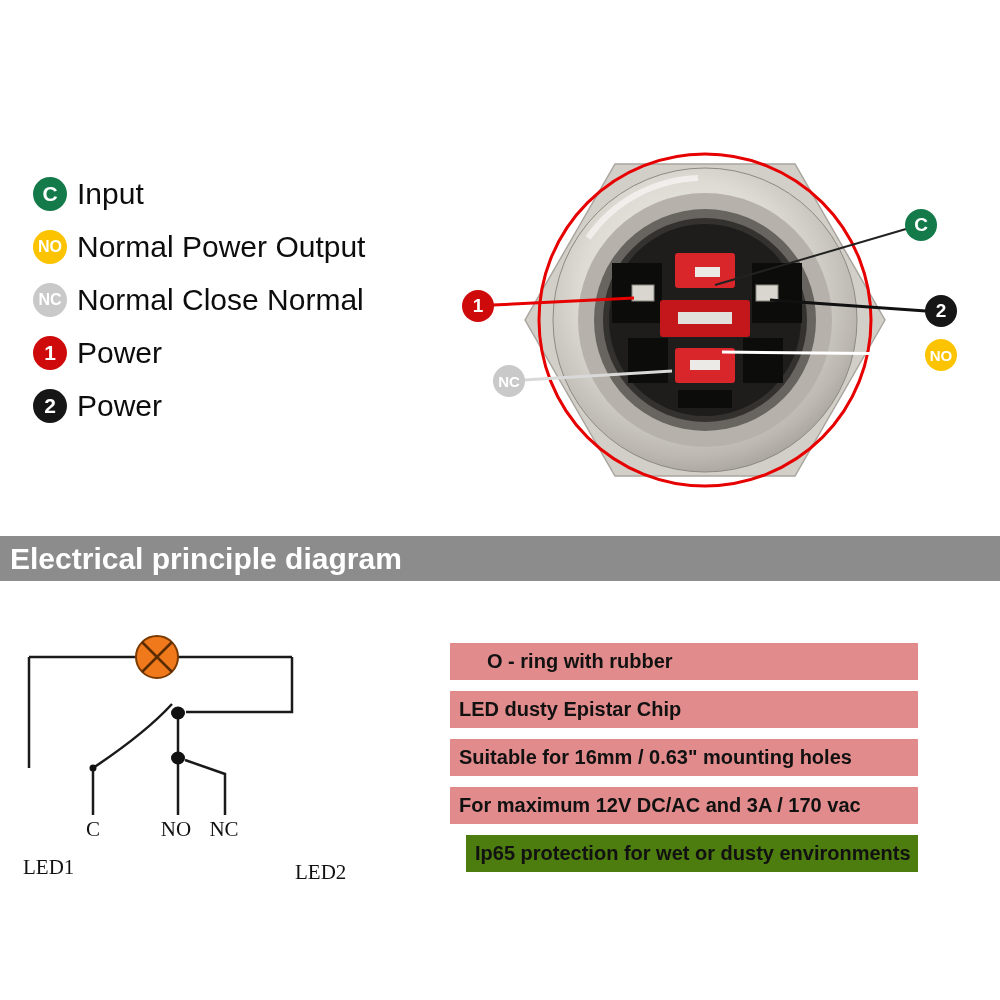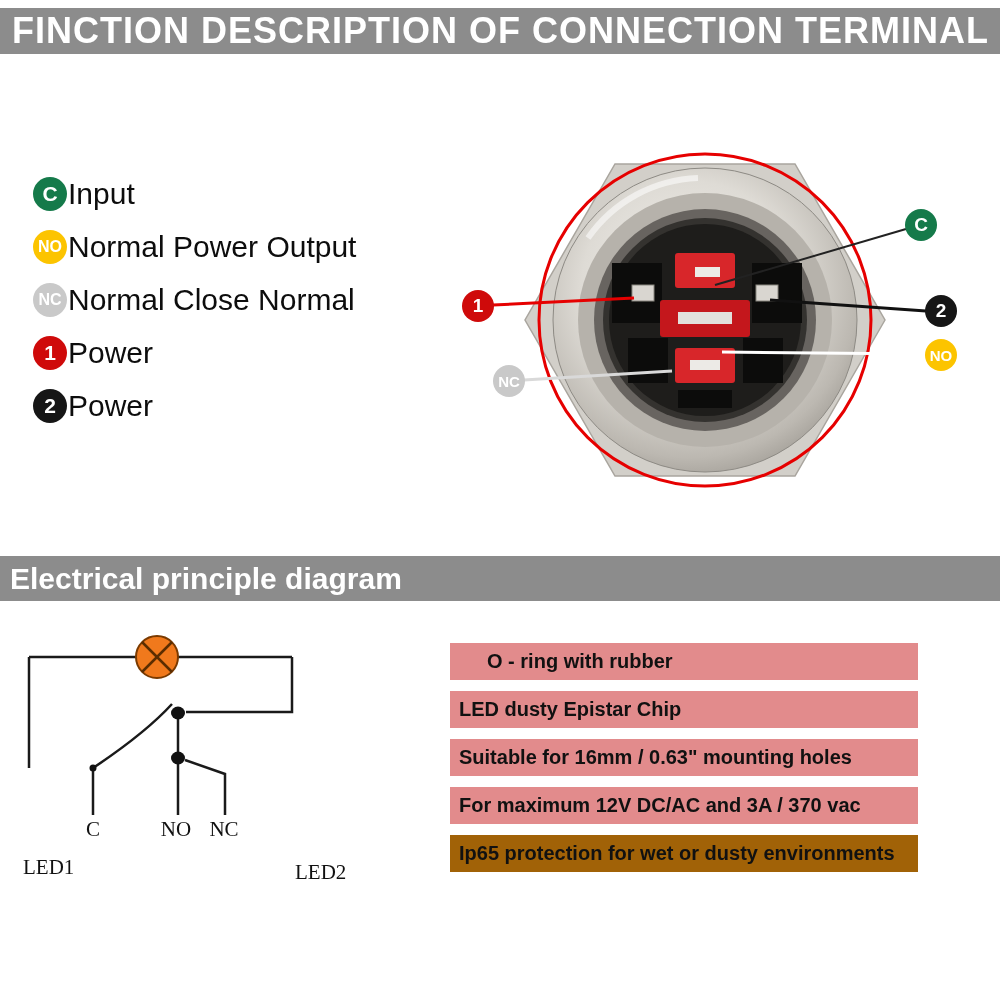--- a/index.html
+++ b/index.html
@@ -5,31 +5,31 @@
   html,body { margin:0; padding:0; background:#ffffff; }
   .page {
     position:relative; width:1000px; height:1000px; background:#ffffff;
     font-family:"Liberation Sans", sans-serif; overflow:hidden;
   }
   .banner {
     position:absolute; left:0; width:1000px; color:#ffffff; font-weight:bold;
     display:flex; align-items:center; box-sizing:border-box;
   }
   .banner-top { top:8px; height:46px; font-size:36px; letter-spacing:1px; padding-left:12px; }
-  .banner-mid { top:536px; height:45px; font-size:30px; padding-left:10px;margin-top:20px; }
+  .banner-mid { top:536px; height:45px; font-size:30px; padding-left:10px; }
 
   .legend { position:absolute; left:33px; top:176px; }
   .legend-row { display:flex; align-items:center; height:36px; margin-bottom:17px; }
   .legend-badge {
     width:34px; height:34px; border-radius:50%; color:#ffffff; font-weight:bold;
     display:flex; align-items:center; justify-content:center; flex:0 0 34px;
     font-size:16px;
   }
   .legend-badge.one-char { font-size:21px; }
-  .legend-label { margin-left:1px; font-size:30px; color:#0d0d0d; white-space:nowrap; }
+  .legend-label { margin-left:10px; font-size:30px; color:#0d0d0d; white-space:nowrap; }
 
   #product-svg { position:absolute; left:518px; top:138px; }
   #callout-lines { position:absolute; left:0; top:0; z-index:4; pointer-events:none; }
   .callout-badge {
     position:absolute; width:32px; height:32px; border-radius:50%; color:#ffffff;
     font-weight:bold; display:flex; align-items:center; justify-content:center;
     z-index:5; font-size:15px;
   }
   .callout-badge.one-char { font-size:19px; }
 
@@ -41,23 +41,20 @@
     height:37px; margin-bottom:11px; display:flex; align-items:center;
     padding-left:9px; font-size:20px; font-weight:bold; color:#111111;
     box-sizing:border-box;
   }
 </style>
 </head>
 <body>
 
 <div class="page">
 
-  <div class="banner banner-top" style="background-color: rgb(140, 140, 140);">
-    <span>FINCTION DESCRIPTION OF CONNECTION TERMINAL</span>
-  </div>
 
   <div class="legend">
     <div class="legend-row">
       <span class="legend-badge one-char" style="background-color: rgb(21, 122, 74);">C</span>
       <span class="legend-label">Input</span>
     </div>
     <div class="legend-row">
       <span class="legend-badge" style="background-color: rgb(252, 196, 0);">NO</span>
       <span class="legend-label">Normal Power Output</span>
     </div>
@@ -155,17 +152,17 @@
     <text class="circuit-text" x="161" y="238" font-size="21" text-anchor="middle">NO</text>
     <text class="circuit-text" x="209" y="238" font-size="21" text-anchor="middle">NC</text>
     <text class="circuit-text" x="8" y="276" font-size="21">LED1</text>
     <text class="circuit-text" x="280" y="281" font-size="21">LED2</text>
   </svg>
 
   <div class="features">
     <div class="feature-row" style="background-color: rgb(226, 139, 140); padding-left: 37px;">O - ring with rubber</div>
     <div class="feature-row" style="background-color: rgb(226, 139, 140);">LED dusty Epistar Chip</div>
     <div class="feature-row" style="background-color: rgb(226, 139, 140);">Suitable for 16mm / 0.63" mounting holes</div>
-    <div class="feature-row" style="background-color: rgb(226, 139, 140);">For maximum 12V DC/AC and 3A / 370 vac</div>
-    <div class="feature-row" style="background-color: #a16207;">Ip65 protection for wet or dusty environments</div>
+    <div class="feature-row" style="background-color: rgb(226, 139, 140);">For maximum 12V DC/AC and 3A / 170 vac</div>
+    <div class="feature-row" style="background-color: #4d7c0f; margin-left: 16px;">Ip65 protection for wet or dusty environments</div>
   </div>
 
 </div>
 
 </body></html>

